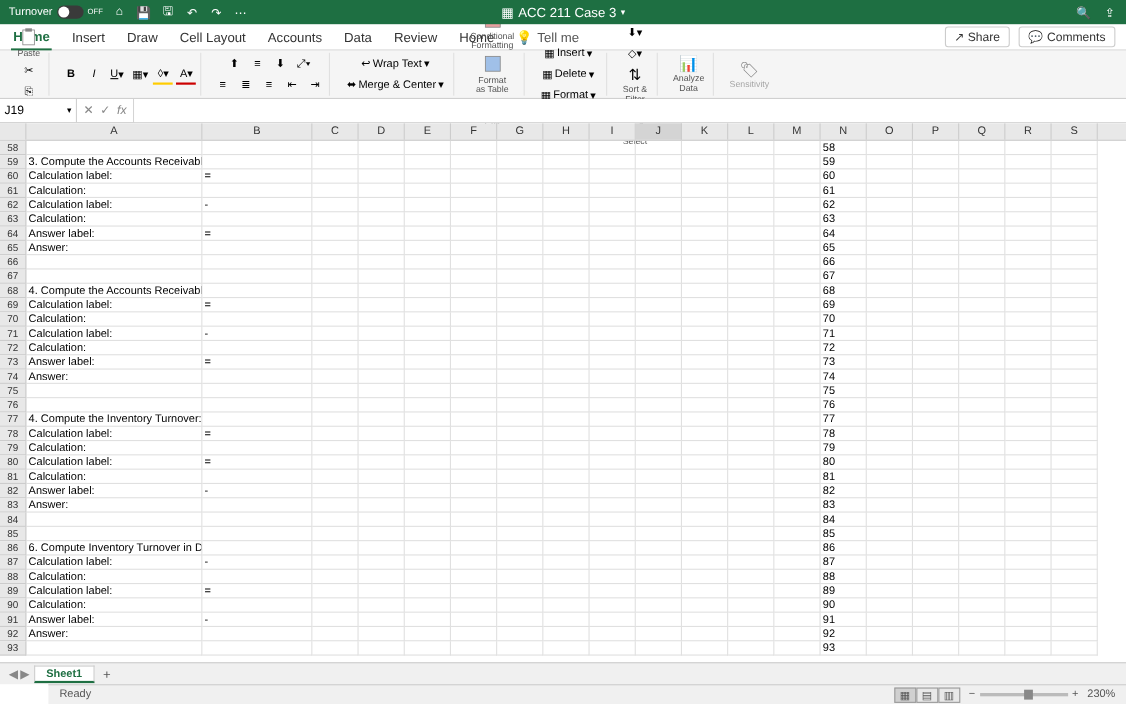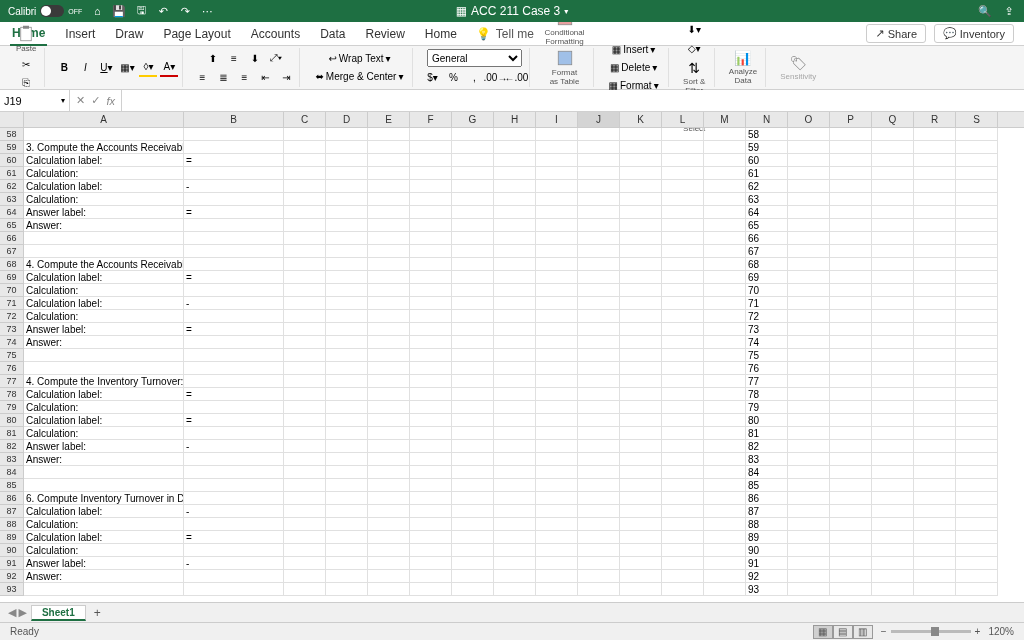--- a/index.html
+++ b/index.html
@@ -39,37 +39,37 @@
 .col-h { border-right: 1px solid #ccc; text-align: center; font-size: 10px; color: #333; line-height: 16px; }
 .col-h.selected { background: #d4d4d4; }
 .grid-rows { flex: 1; overflow: auto; }
 .grid-row { display: flex; height: 13px; }
 .row-h { width: 24px; background: #e8e8e8; border-right: 1px solid #ccc; border-bottom: 1px solid #ccc; text-align: center; font-size: 9px; line-height: 13px; color: #333; }
 .cell { border-right: 1px solid #e0e0e0; border-bottom: 1px solid #e0e0e0; font-size: 10px; padding: 0 2px; line-height: 13px; overflow: hidden; white-space: nowrap; }
 .sheet-tabs { height: 20px; background: #f0f0f0; border-top: 1px solid #ccc; display: flex; align-items: center; padding: 0 8px; gap: 4px; }
 .sheet-nav { display: flex; gap: 2px; color: #888; }
 .sheet-tab { background: #fff; border: 1px solid #ccc; border-bottom: 2px solid #1e6f42; padding: 1px 10px; font-size: 10px; cursor: pointer; color: #1e6f42; font-weight: 600; }
 .sheet-add { cursor: pointer; font-size: 12px; color: #555; padding: 0 4px; }
-.statusbar { height: 18px; background: #f0f0f0; border-top: 1px solid #ccc; display: flex; align-items: center; padding: 0 10px; font-size: 10px; color: #555; }
+.statusbar { height: 18px; background: #f0f0f0; border-top: 1px solid #ccc; display: flex; align-items: center; padding: 0 10px; font-size: 10px; color: #555; margin-left: 44px; }
 .statusbar-right { margin-left: auto; display: flex; align-items: center; gap: 8px; }
 .view-btns { display: flex; gap: 0; }
 .view-btn { width: 20px; height: 14px; border: 1px solid #999; display: flex; align-items: center; justify-content: center; cursor: pointer; background: #e8e8e8; }
 .view-btn.active { background: #d0d0d0; }
 .zoom-slider { display: flex; align-items: center; gap: 4px; }
 .slider-track { width: 80px; height: 3px; background: #bbb; position: relative; }
 .slider-thumb { position: absolute; left: 50%; top: -3px; width: 8px; height: 9px; background: #888; }
 .number-select { width: 95px; height: 18px; font-size: 10px; }
 </style>
 </head>
 <body>
 
 <div class="titlebar">
   <div class="titlebar-left">
     <div class="autosave-toggle">
-      <span>Calibri</span>
+      <span>Turnover</span>
       <div class="toggle-switch">
           <div class="toggle-knob"></div>
         </div>
       <span style="font-size:7px">OFF</span>
     </div>
     <span class="titlebar-icon">⌂</span>
     <span class="titlebar-icon">💾</span>
     <span class="titlebar-icon">🖫</span>
     <span class="titlebar-icon">↶</span>
     <span class="titlebar-icon">↷</span>
@@ -83,37 +83,37 @@
   <div class="titlebar-right">
     <span class="titlebar-icon">🔍</span>
     <span class="titlebar-icon">⇪</span>
   </div>
 </div>
 
 <div class="tabs">
   <span class="tab active">Home</span>
   <span class="tab">Insert</span>
   <span class="tab">Draw</span>
-  <span class="tab">Page Layout</span>
+  <span class="tab">Cell Layout</span>
   <span class="tab">Accounts</span>
   <span class="tab">Data</span>
   <span class="tab">Review</span>
   <span class="tab">Home</span>
   <span class="tab tab-tellme">
       <span>💡</span>
       <span>Tell me</span>
     </span>
   <div class="tab-right">
     <div class="btn-share">
         <span>↗</span>
         <span>Share</span>
       </div>
     <div class="btn-comments">
         <span>💬</span>
-        <span>Inventory</span>
+        <span>Comments</span>
       </div>
   </div>
 </div>
 
 <div class="ribbon">
   <div class="ribbon-group">
     <div class="ribbon-icon-col">
       <svg viewBox="0 0 24 24">
           <rect x="5" y="3" width="14" height="18" fill="#fff" stroke="#888"></rect>
           <rect x="8" y="1" width="8" height="4" fill="#888"></rect>
@@ -151,30 +151,20 @@
       <span class="icon-btn">≡</span>
       <span class="icon-btn">≣</span>
       <span class="icon-btn">≡</span>
       <span class="icon-btn">⇤</span>
       <span class="icon-btn">⇥</span>
     </div>
   </div>
   <div class="ribbon-group">
     <div class="ribbon-btn"><span>↩</span><span>Wrap Text</span> ▾</div>
     <div class="ribbon-btn"><span>⬌</span><span>Merge &amp; Center</span> ▾</div>
-  </div>
-  <div class="ribbon-group">
-    <select class="number-select"><option>General</option></select>
-    <div class="ribbon-row">
-      <span class="icon-btn">$▾</span>
-      <span class="icon-btn">%</span>
-      <span class="icon-btn">,</span>
-      <span class="icon-btn">.00→</span>
-      <span class="icon-btn">←.00</span>
-    </div>
   </div>
   <div class="ribbon-group">
     <div class="ribbon-icon-col">
         <svg viewBox="0 0 24 24">
           <rect x="3" y="3" width="18" height="18" fill="#e8a0a0" stroke="#888"></rect>
         </svg>
         <span class="ribbon-label" style="white-space:pre-line">Conditional
 Formatting</span>
       </div>
     <div class="ribbon-icon-col">
@@ -1080,15 +1070,15 @@
       <div class="view-btn">▤</div>
       <div class="view-btn">▥</div>
     </div>
     <div class="zoom-slider">
       <span>−</span>
       <div class="slider-track">
           <div class="slider-thumb"></div>
         </div>
       <span>+</span>
     </div>
-    <span>120%</span>
+    <span>230%</span>
   </div>
 </div>
 
 </body></html>

